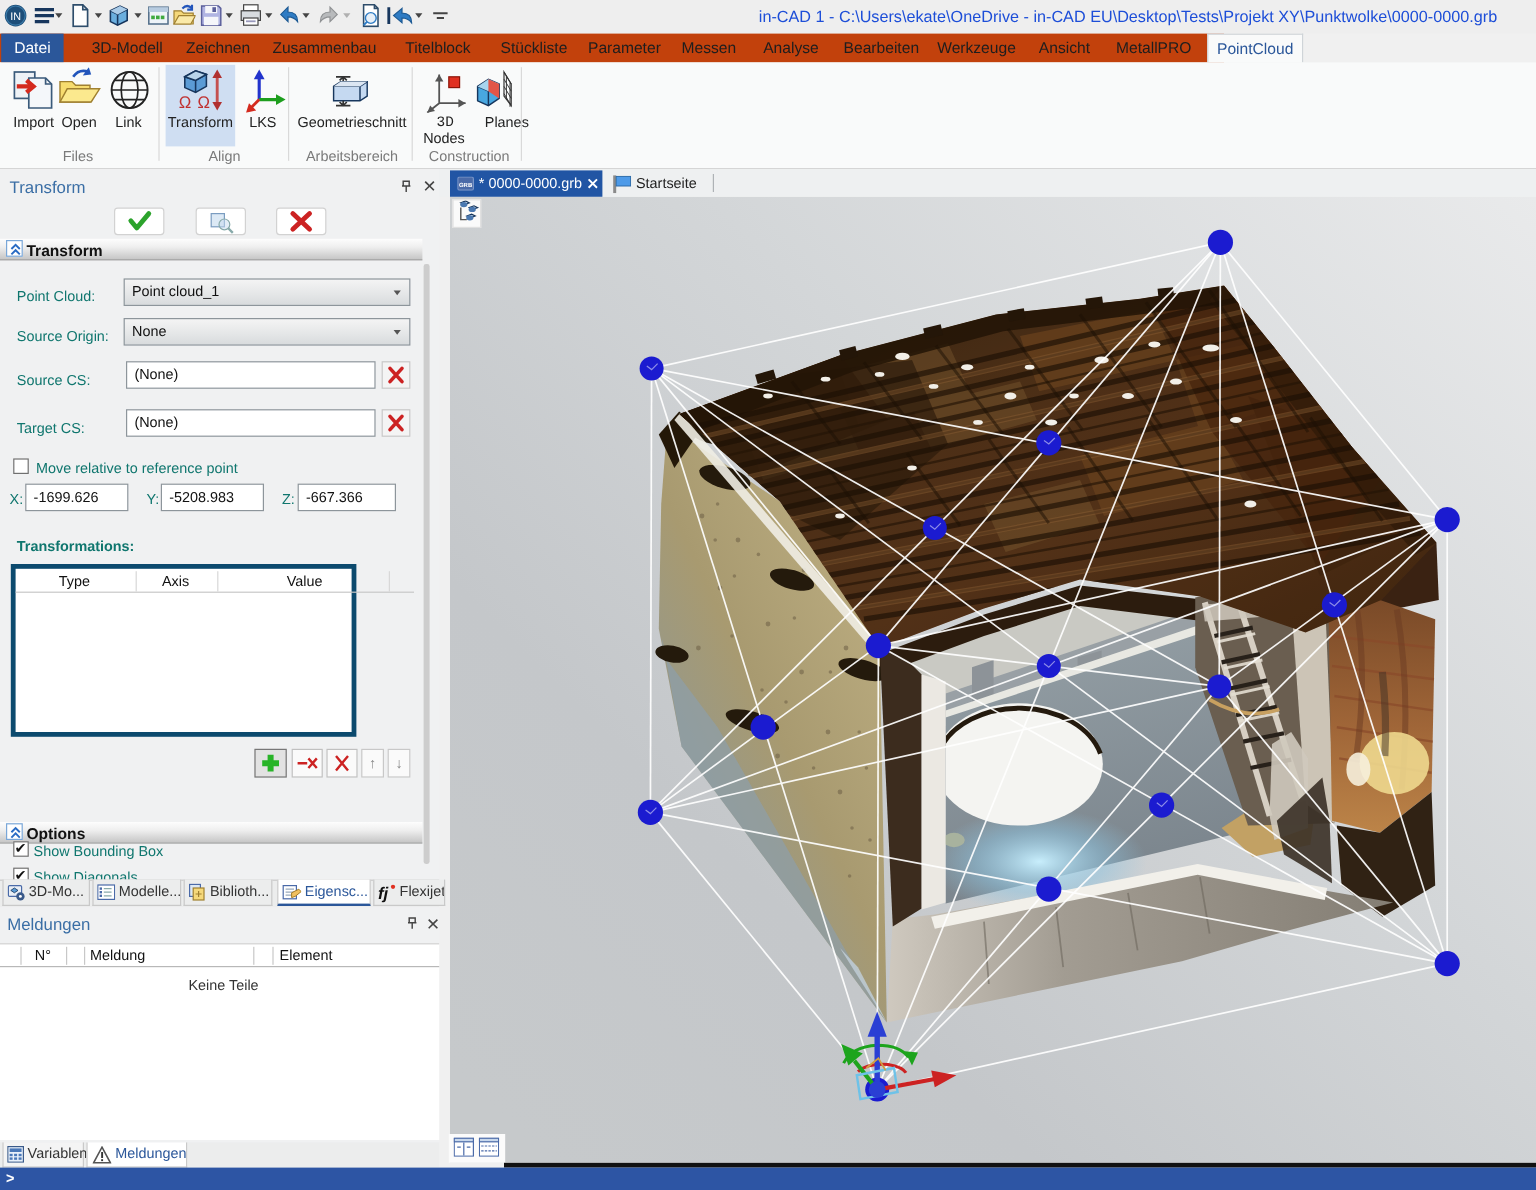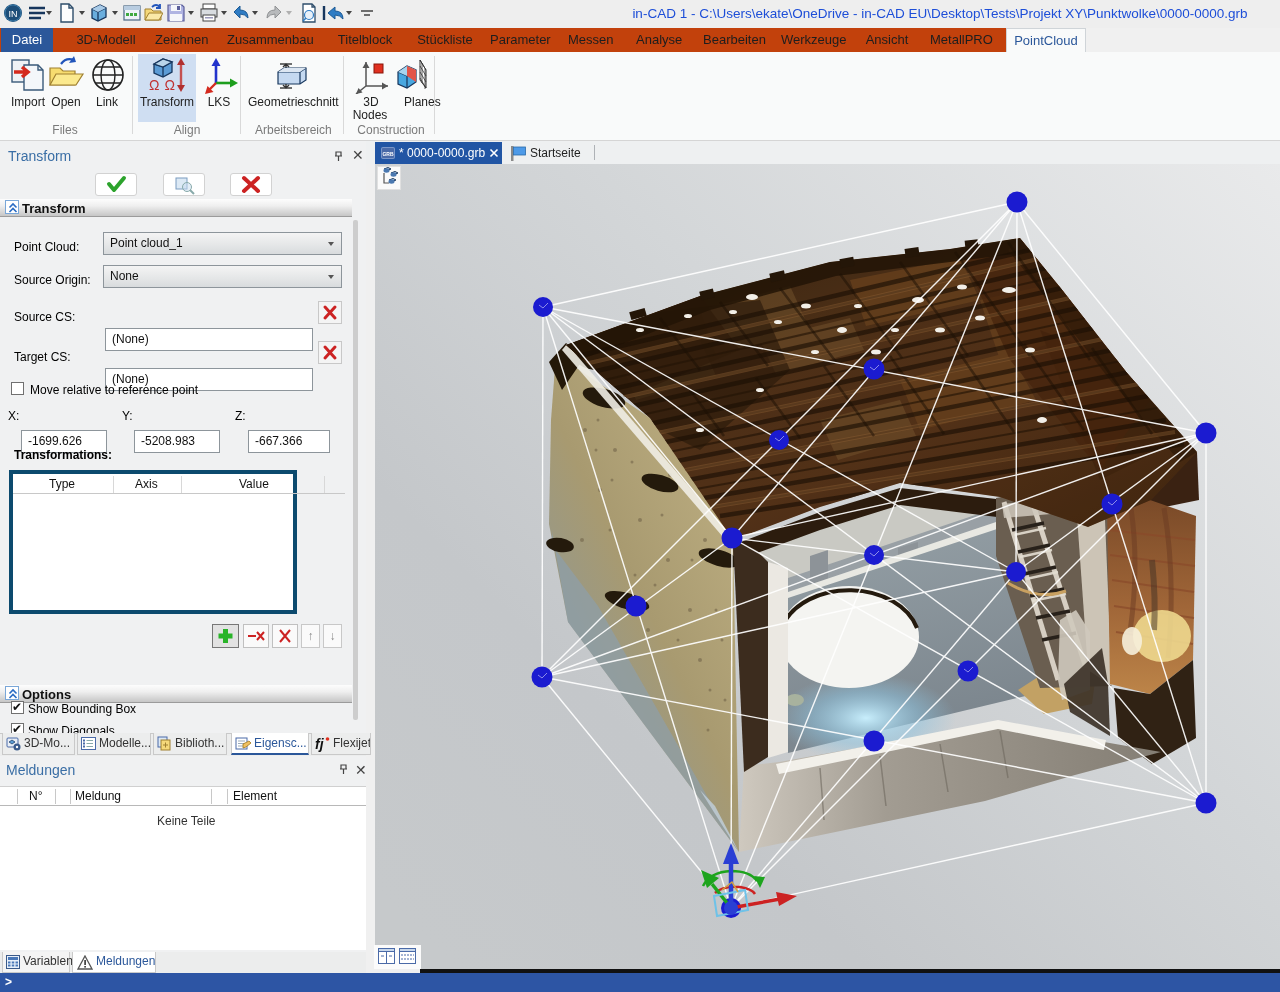--- a/index.html
+++ b/index.html
@@ -28,24 +28,24 @@
 #transform-btn { position:absolute; left:138px; top:2px; width:58px; height:68px; background:#cfdef2; }
 
 
 #leftpanel { position:absolute; left:0; top:141px; width:366px; height:833px; background:#f0f1f2; }
 #tp-title { position:absolute; left:8px; top:148px; font-size:14px; color:#3a6ea5; }
 .panebtn { position:absolute; width:42px; height:23px; background:#fff; border:1px solid #d2d2d2; border-radius:3px; }
 .sechdr { position:absolute; left:0; width:352px; height:18px; background:linear-gradient(#fdfdfd,#efefef 40%,#c6c6c6); border-bottom:1px solid #9b9b9b; }
 .sechdr .chev { position:absolute; left:5px; top:1px; width:14px; height:14px; background:#fff; border:1px solid #7aa7d8; }
 .sechdr .chev svg { position:absolute; left:1px; top:1px; }
 .sechdr .txt { position:absolute; left:22px; top:2px; font-size:13px; font-weight:bold; color:#111; }
-.flabel { position:absolute; font-size:12px; color:#000000; }
+.flabel { position:absolute; font-size:12px; color:#0f766e; }
 .combo { position:absolute; height:23px; background:linear-gradient(#f4f4f4,#e4e6e7 60%,#d8dbdd); border:1px solid #8d959b; font-size:12px; color:#111; line-height:21px; padding-left:6px; }
 .combo:after { content:""; position:absolute; right:7px; top:9px; border-left:3.5px solid transparent; border-right:3.5px solid transparent; border-top:4px solid #555; }
-.tinput { position:absolute; height:23px; background:#fff; border:1px solid #8d959b; font-size:12px; color:#111; line-height:21px; padding-left:6px;margin-top:27px; }
+.tinput { position:absolute; height:23px; background:#fff; border:1px solid #8d959b; font-size:12px; color:#111; line-height:21px; padding-left:6px; }
 .xbtn { position:absolute; width:24px; height:23px; background:#f4f4f4; border:1px solid #c8c8c8; }
 .cb { position:absolute; width:13px; height:13px; background:#fff; border:1px solid #707070; }
 .cb.checked:after { content:"✔"; position:absolute; left:0px; top:-2px; font-size:12px; color:#111; }
 
 
 .dtab { position:absolute; top:733px; height:22px; font-size:12px; color:#333; background:#eceded; border:1px solid #c9c9c9; border-top:none; line-height:20px; white-space:nowrap; overflow:hidden; }
 
 #statusbar { position:absolute; left:0; top:973px; width:1280px; height:19px; background:#2d55a4; color:#fff; font-size:12px; font-weight:bold; line-height:19px; padding-left:5px; }
 
 
@@ -221,21 +221,21 @@
       <path d="M4 14 L13 18 L13 30 M13 18 L22 12" fill="none" stroke="#17365d" stroke-width="1.2"></path>
       <path d="M4 14 L13 8 L22 12 L13 18 Z" fill="#a8d4ee"></path>
       <path d="M13 8 L22 12 L22 24 L13 18 Z" fill="#e25548"></path>
     </svg>
     <div class="rlabel" style="left:8px;width:40px;">Import</div>
     <div class="rlabel" style="left:48px;width:36px;">Open</div>
     <div class="rlabel" style="left:92px;width:30px;">Link</div>
     <div class="rlabel" style="left:138px;width:58px;">Transform</div>
     <div class="rlabel" style="left:203px;width:32px;">LKS</div>
     <div class="rlabel" style="left:248px;width:88px;">Geometrieschnitt</div>
-    <div class="rlabel" style="left:352px;width:38px;top:43px;">3D</div>
+    <div class="rlabel" style="left:352px;width:38px;top:43px;font-family:Liberation Mono, monospace;">3D</div>
     <div class="rlabel" style="left:350px;width:40px;top:56px;">Nodes</div>
     <div class="rlabel" style="left:404px;width:36px;">Planes</div>
     <div class="rgroup" style="left:30px;width:70px;">Files</div>
     <div class="rgroup" style="left:152px;width:70px;">Align</div>
     <div class="rgroup" style="left:255px;width:75px;">Arbeitsbereich</div>
     <div class="rgroup" style="left:356px;width:70px;">Construction</div>
     <div class="rsep" style="left:132px;"></div>
     <div class="rsep" style="left:240px;"></div>
     <div class="rsep" style="left:343px;"></div>
     <div class="rsep" style="left:434px;"></div>

